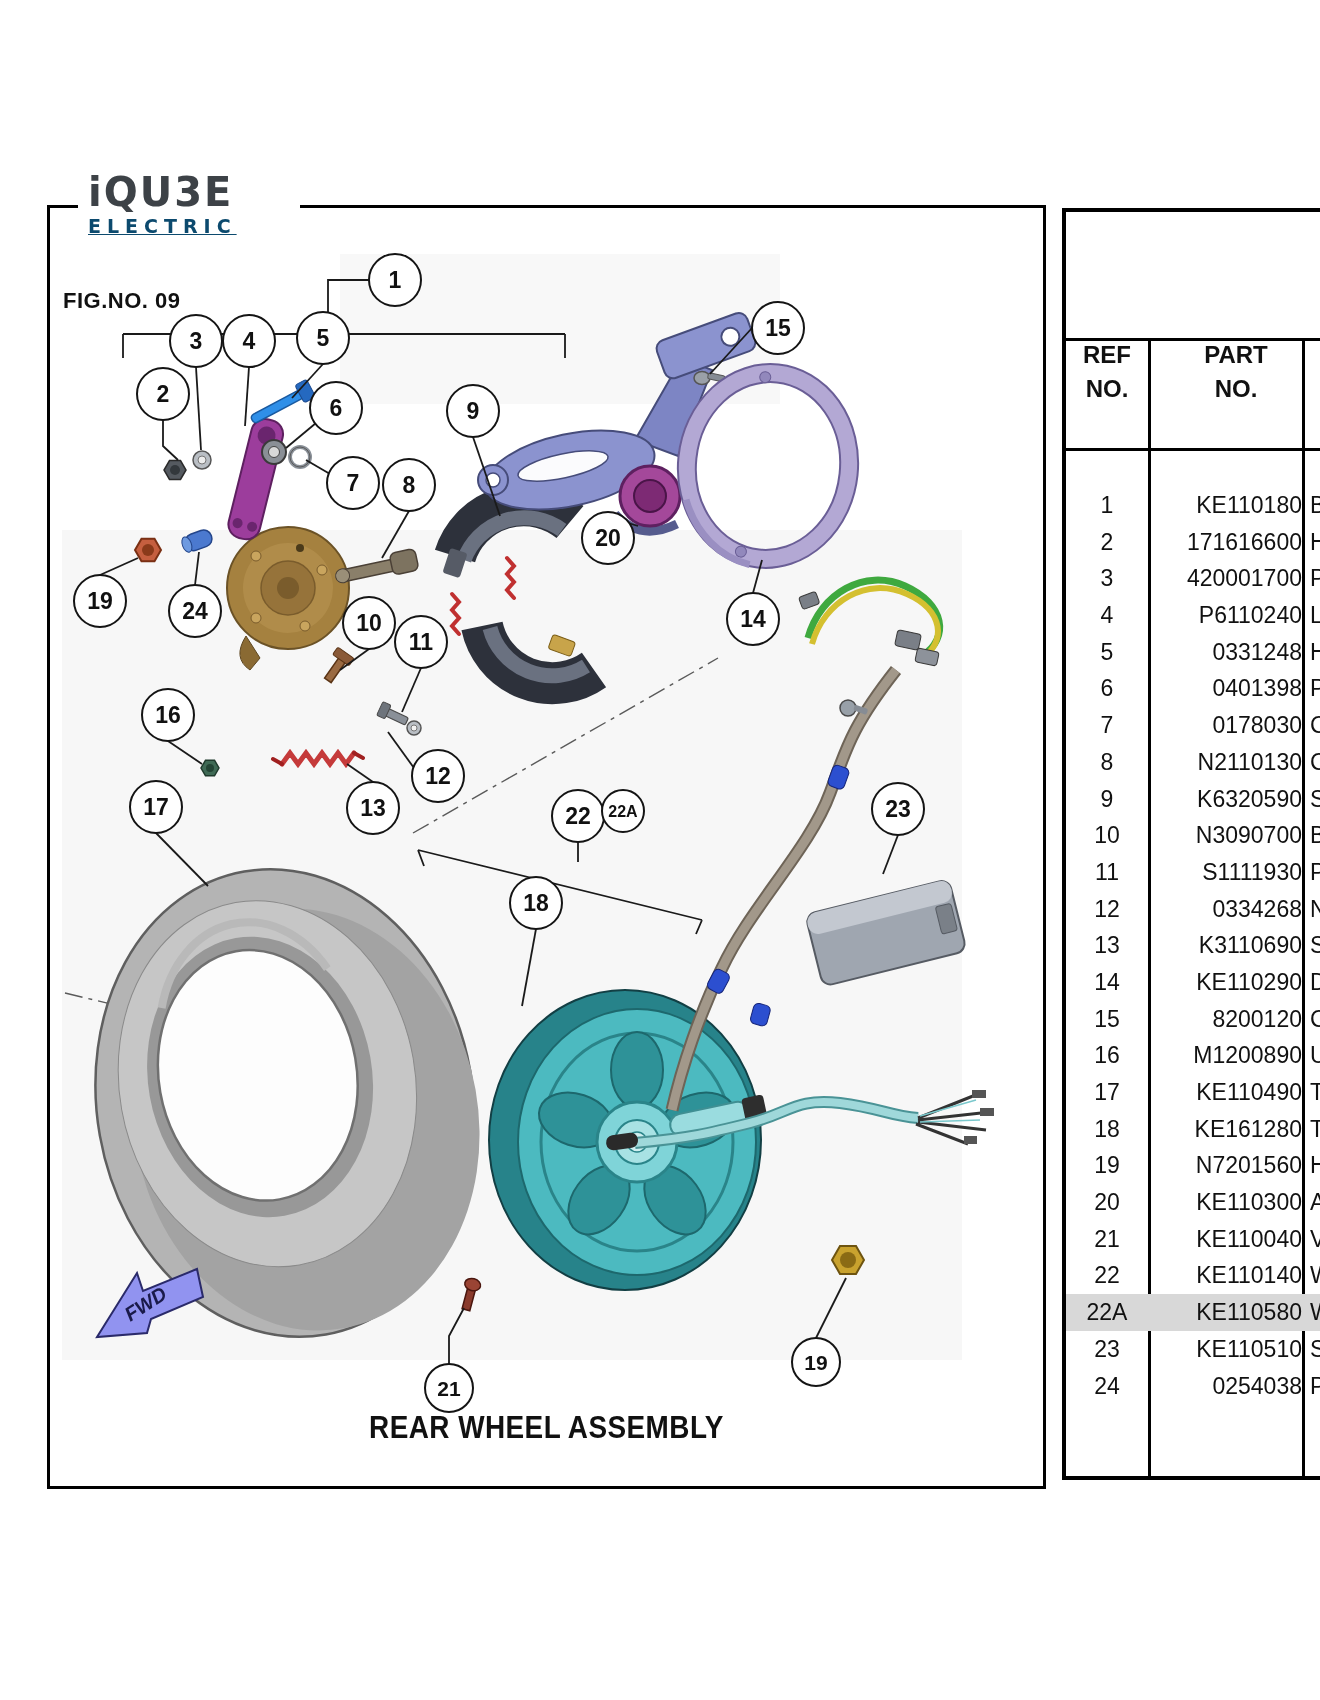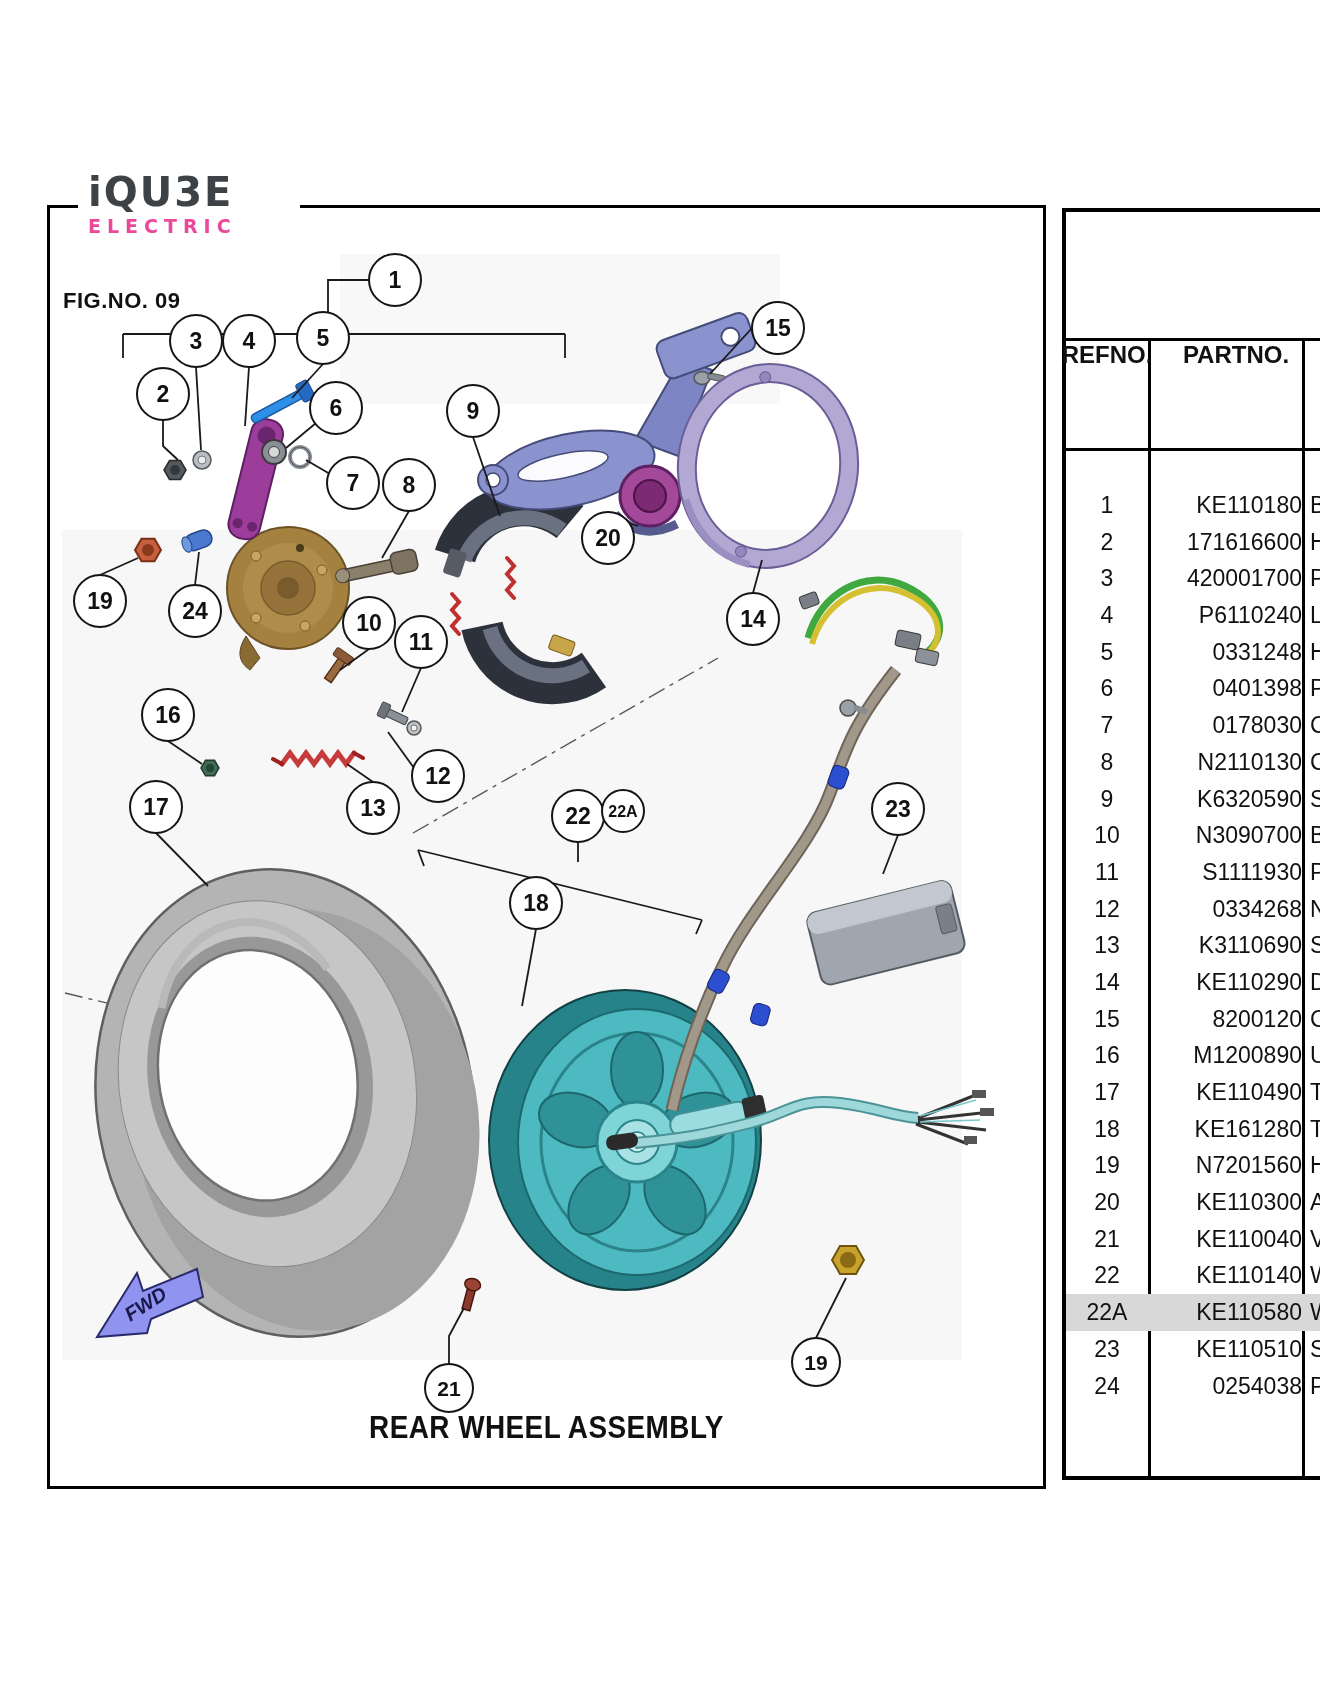--- a/index.html
+++ b/index.html
@@ -12,28 +12,28 @@
              letter-spacing:0.5px;margin-top:44px;}
   .diagram-title{position:absolute;left:0;right:0;top:1202px;text-align:center;
                  font-size:31px;font-weight:bold;transform:scaleX(.9);letter-spacing:.5px;}
   .diagram-svg{position:absolute;left:0;top:0;}
   
   .logo{position:absolute;left:78px;top:172px;width:222px;height:74px;background:#fff;
         z-index:3;padding-left:10px;box-sizing:border-box;}
   .logo-name{font-family:"DejaVu Sans",sans-serif;font-size:40px;font-weight:bold;
              color:#3d4247;letter-spacing:2px;line-height:40px;}
   .logo-sub{font-family:"DejaVu Sans",sans-serif;font-size:19px;font-weight:bold;
-            color:#ec4899;letter-spacing:6px;line-height:24px;margin-top:2px;}
+            color:#0c4a6e;letter-spacing:6px;line-height:24px;margin-top:2px;text-decoration:underline;}
   
   .table-panel{position:absolute;left:1062px;top:208px;width:430px;height:1272px;
                border:4px solid #000;box-sizing:border-box;background:#fff;}
   .t-line-h{position:absolute;left:0;right:0;height:3px;background:#000;}
   .t-line-v{position:absolute;width:3px;background:#000;}
-  .t-head{position:absolute;top:126px;height:110px;display:flex;flex-direction:row;
-          justify-content:center;text-align:center;font-weight:bold;font-size:24px;
+  .t-head{position:absolute;top:126px;height:110px;display:flex;flex-direction:column;
+          text-align:center;font-weight:bold;font-size:24px;
           line-height:34px;}
   .t-rows{position:absolute;left:0;right:0;top:239px;bottom:0;padding-top:36px;}
   .t-row{display:flex;height:36.7px;line-height:36.7px;font-size:23px;}
   .t-cell-ref{width:82px;text-align:center;}
   .t-cell-part{width:154px;text-align:right;}
   .t-cell-desc{flex:1;padding-left:8px;text-align:left;}
   
   .ld{fill:none;stroke:#1a1a1a;stroke-width:1.8;}
   .dd{fill:none;stroke:#5a5a5a;stroke-width:1.4;stroke-dasharray:18 6 4 6;}
   .co{fill:#fff;stroke:#141414;stroke-width:2;}

